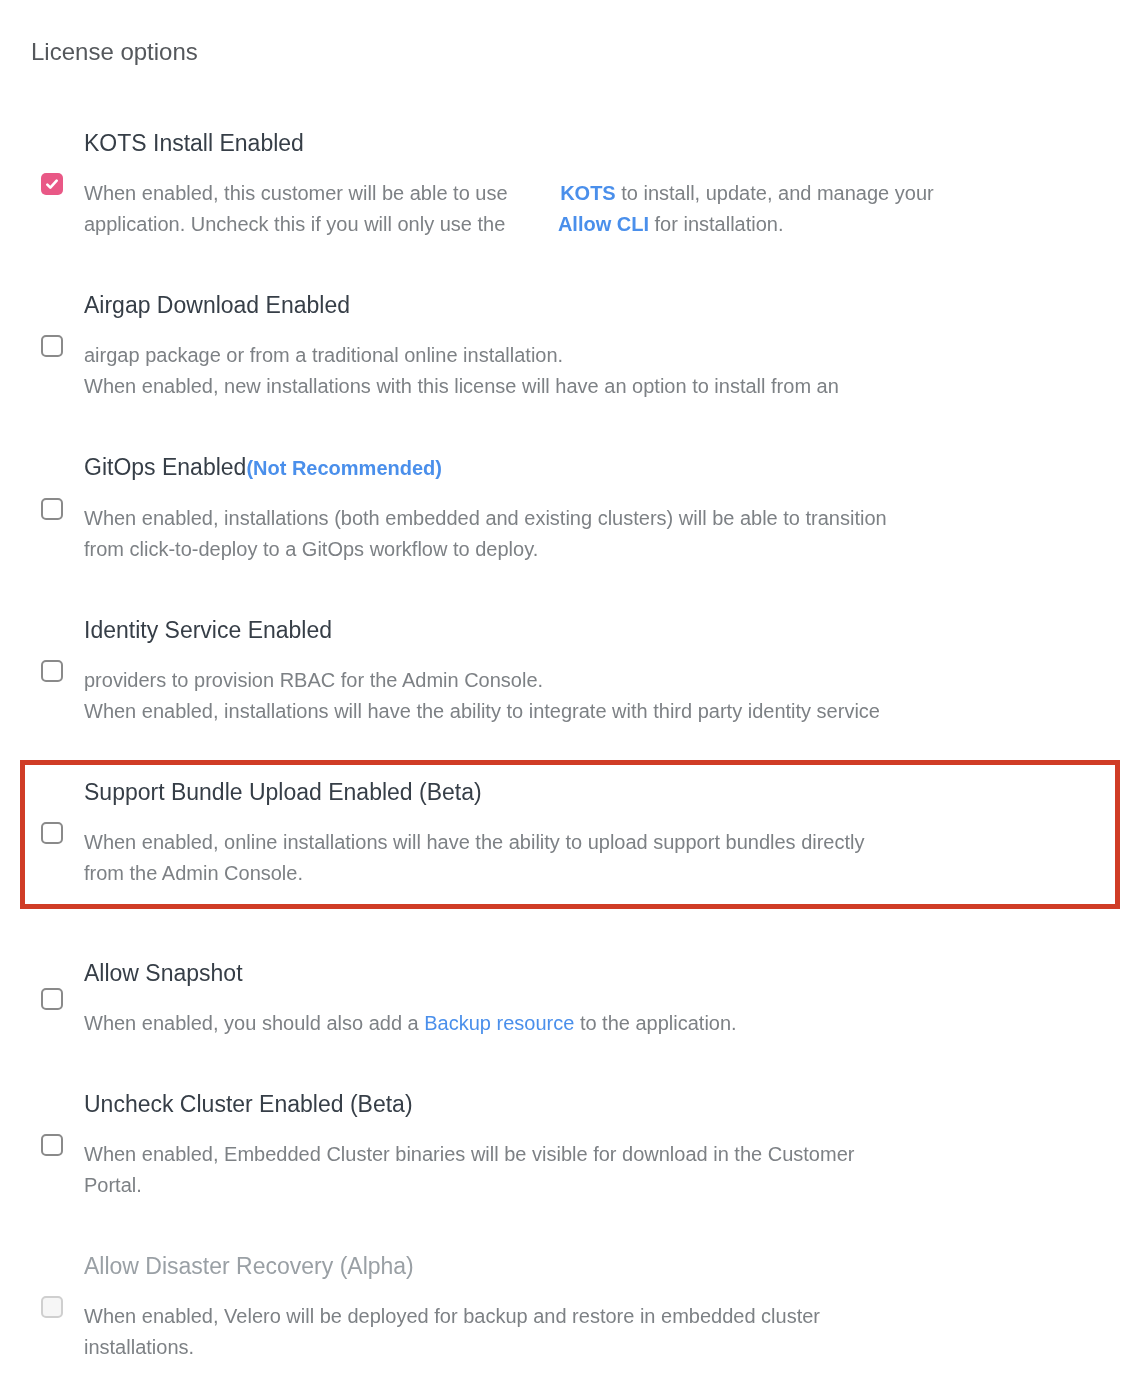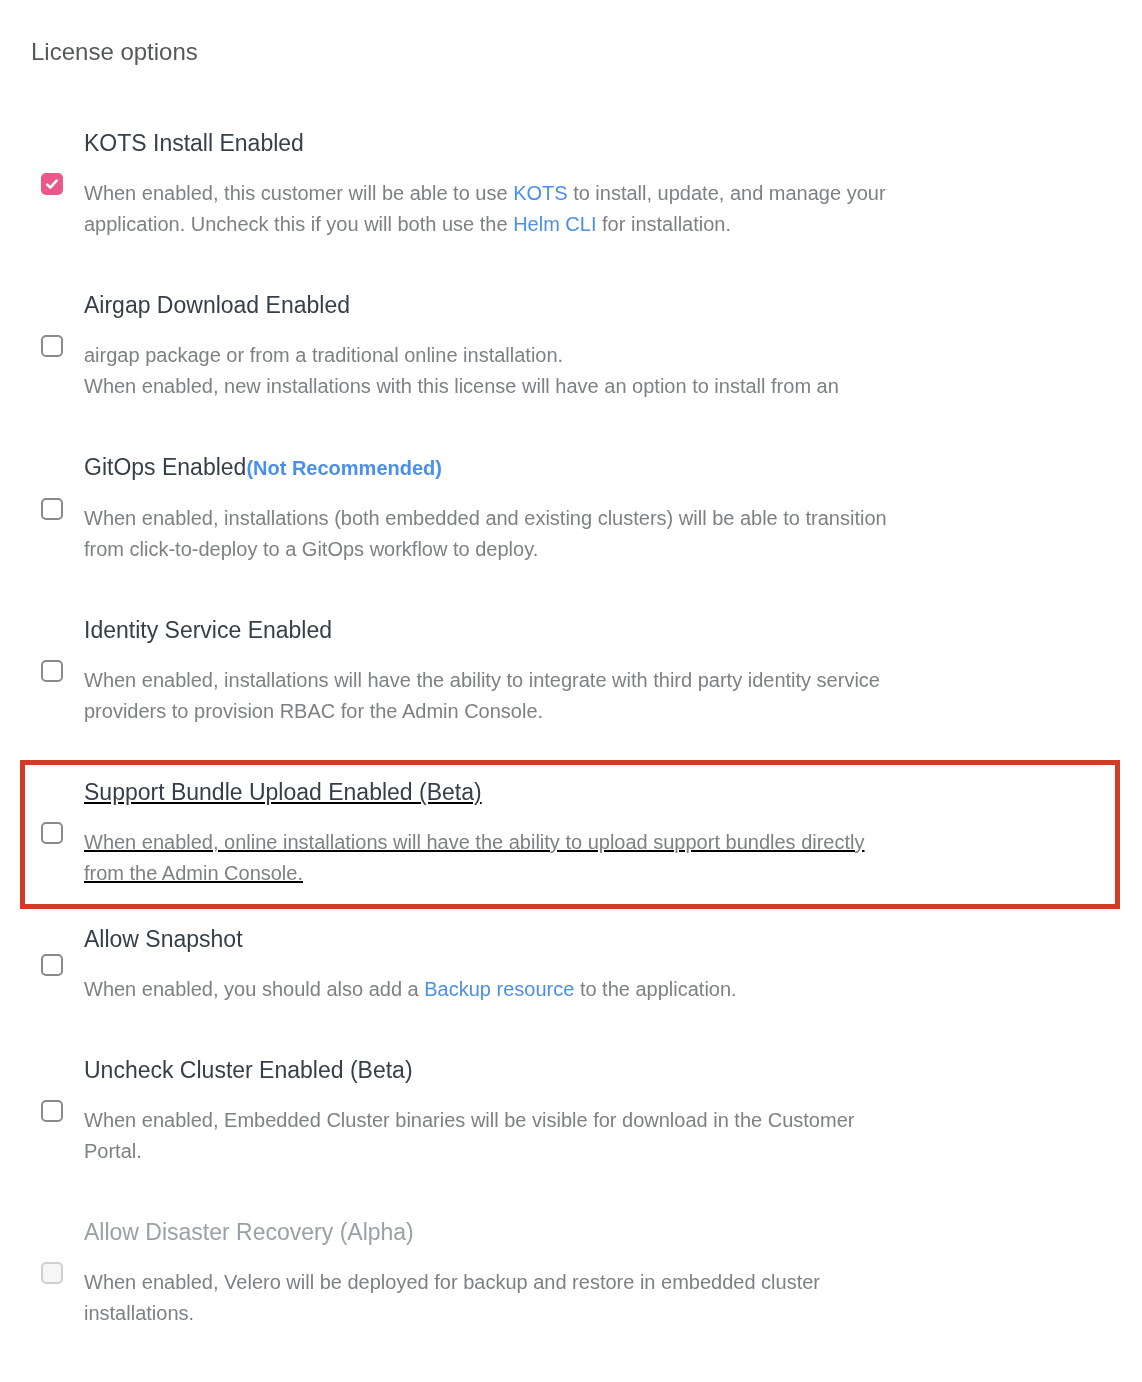--- a/index.html
+++ b/index.html
@@ -18,21 +18,21 @@
     font-weight: normal;
     color: #55585c;
   }
   .options-list { margin-top: 62px; }
   .option {
     position: relative;
     padding-left: 84px;
     padding-right: 40px;
     margin-bottom: 50px;
   }
-  .option.highlighted { margin-bottom: 35px; text-decoration: underline; }
+  .option.highlighted { margin-bottom: 69px; }
   .ring {
     position: absolute;
     left: 20px;
     right: 22px;
     top: -17px;
     bottom: -20px;
     border: 5px solid #d03c26;
     pointer-events: none;
   }
   .checkbox {
@@ -78,38 +78,38 @@
     font-size: 20px;
     line-height: 31px;
     color: #7d8185;
   }
   .desc-line { white-space: nowrap; }
   .link {
     color: #4a8feb;
     text-decoration: none;
     cursor: pointer;
   }
-  .link.bold { font-weight: normal; }
+  .link.bold { font-weight: bold; margin-left: 47px; }
 </style>
 </head>
 <body>
 
 <div class="page-title">License options</div>
 <div class="options-list">
     <div class="option">
       <div class="checkbox checked">
         <svg width="16" height="16" viewBox="0 0 24 24">
           <path d="M5 13l4.5 4.5L19 7" stroke="#ffffff" stroke-width="4" fill="none" stroke-linecap="round" stroke-linejoin="round"></path>
         </svg>
       </div>
       <div class="content">
         <div class="option-label"><span>KOTS Install Enabled</span></div>
         <div class="option-desc">
           <div class="desc-line"><span>When enabled, this customer will be able to use </span><a class="link bold">KOTS</a><span> to install, update, and manage your</span></div>
-          <div class="desc-line"><span>application. Uncheck this if you will both use the </span><a class="link bold">Helm CLI</a><span> for installation.</span></div>
+          <div class="desc-line"><span>application. Uncheck this if you will only use the </span><a class="link bold">Allow CLI</a><span> for installation.</span></div>
         </div>
       </div>
     </div>
     <div class="option">
       <div class="checkbox"></div>
       <div class="content">
         <div class="option-label"><span>Airgap Download Enabled</span></div>
         <div class="option-desc">
           <div class="desc-line"><span>airgap package or from a traditional online installation.</span></div>
           <div class="desc-line"><span>When enabled, new installations with this license will have an option to install from an</span></div>
@@ -124,22 +124,22 @@
           <div class="desc-line"><span>When enabled, installations (both embedded and existing clusters) will be able to transition</span></div>
           <div class="desc-line"><span>from click-to-deploy to a GitOps workflow to deploy.</span></div>
         </div>
       </div>
     </div>
     <div class="option">
       <div class="checkbox"></div>
       <div class="content">
         <div class="option-label"><span>Identity Service Enabled</span></div>
         <div class="option-desc">
+          <div class="desc-line"><span>providers to provision RBAC for the Admin Console.</span></div>
           <div class="desc-line"><span>When enabled, installations will have the ability to integrate with third party identity service</span></div>
-          <div class="desc-line"><span>providers to provision RBAC for the Admin Console.</span></div>
         </div>
       </div>
     </div>
     <div class="option highlighted">
       <div class="ring"></div>
       <div class="checkbox"></div>
       <div class="content">
         <div class="option-label"><span>Support Bundle Upload Enabled (Beta)</span></div>
         <div class="option-desc">
           <div class="desc-line"><span>When enabled, online installations will have the ability to upload support bundles directly</span></div>

